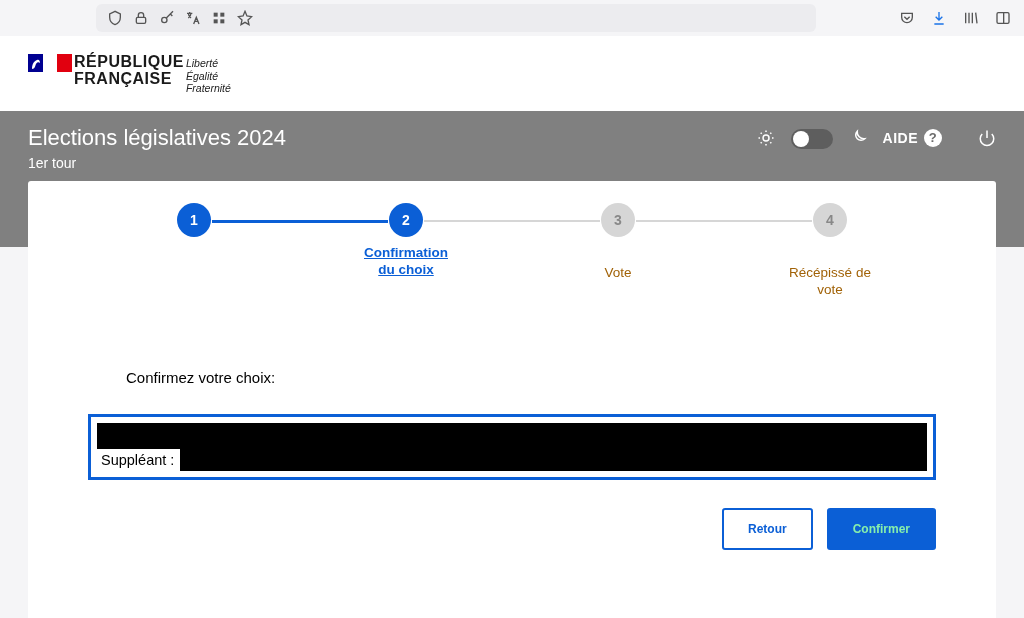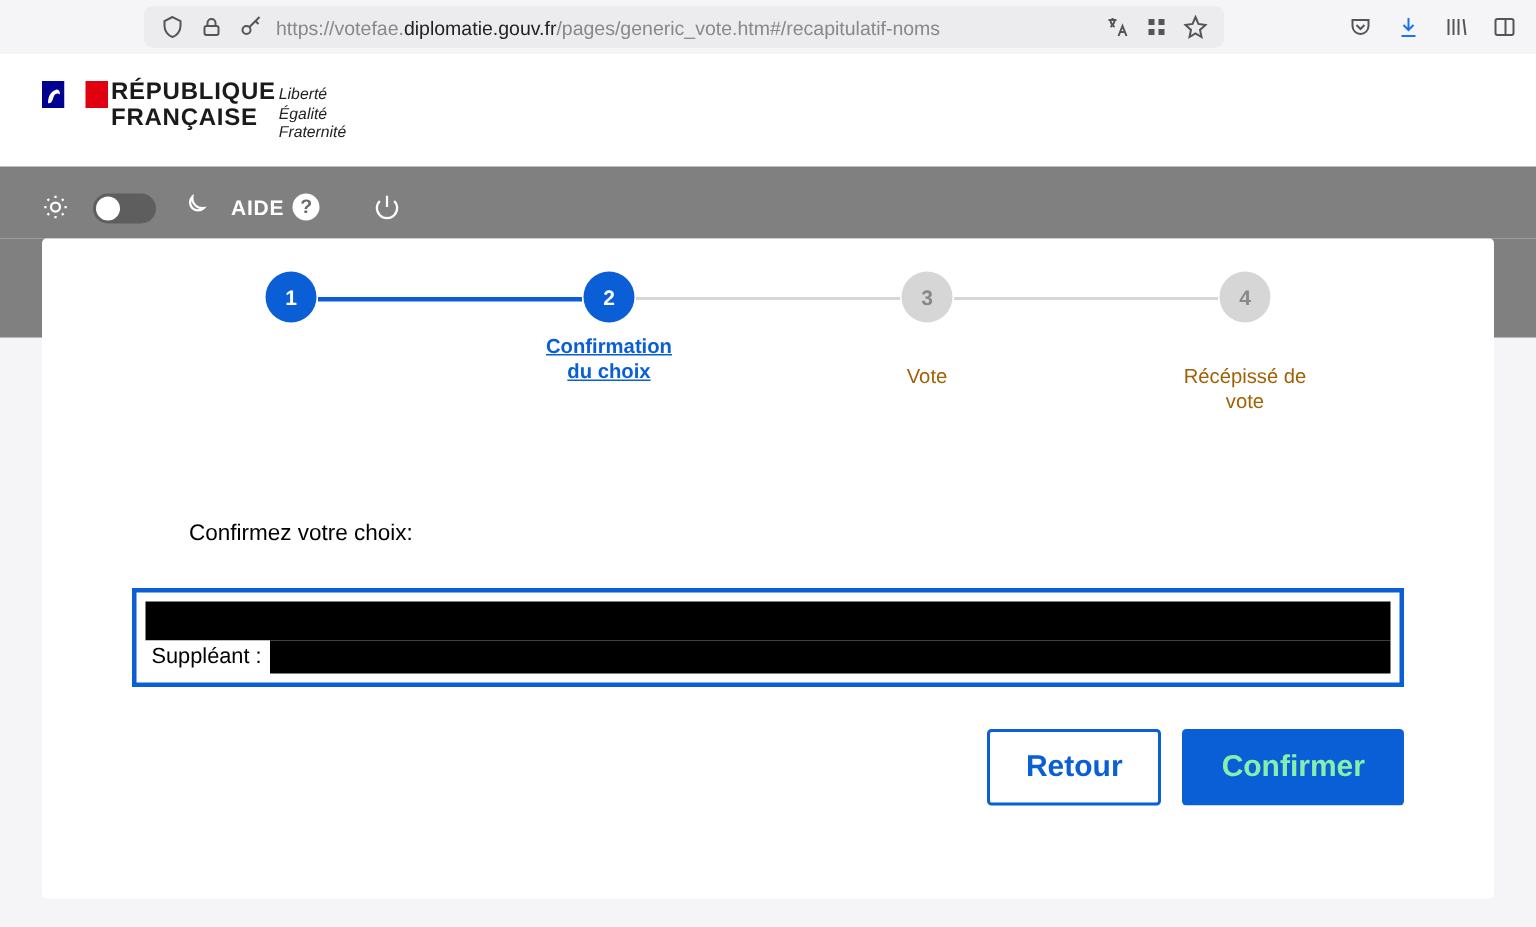--- a/index.html
+++ b/index.html
@@ -65,21 +65,21 @@
     
     .confirm-prompt { font-size: 15px; margin: 0 38px 28px; }
     .candidate-box { margin: 0 0 28px; border: 3px solid #0b5fd6; padding: 6px; }
     .candidate-main { background: #000; height: 26px; }
     .candidate-supp { display: flex; }
     .supp-label { background: #fff; color: #000; font-size: 14.5px; padding: 3px 6px 3px 4px; }
     .supp-val { flex: 1; background: #000; }
 
     
     .actions { display: flex; justify-content: flex-end; gap: 14px; }
-    .btn { font-size: 20px; font-weight: 700; padding: 12px 24px; border-radius: 3px; cursor: pointer; border: 2px solid transparent; }
+    .btn { font-size: 12px; font-weight: 700; padding: 12px 24px; border-radius: 3px; cursor: pointer; border: 2px solid transparent; }
     .btn-secondary { background: #fff; color: #0b5fd6; border-color: #0b5fd6; }
     .btn-primary { background: #0b5fd6; color: #86efac; }
   </style>
 </head>
 <body>
 
 <div class="urlbar">
   <div class="urlbar-input">
     <span class="iconbtn">
       <svg viewBox="0 0 24 24" fill="none" stroke="currentColor" stroke-width="2">
@@ -90,23 +90,20 @@
       <svg viewBox="0 0 24 24" fill="none" stroke="currentColor" stroke-width="2">
           <rect x="5" y="11" width="14" height="9" rx="2"></rect>
           <path d="M8 11V8a4 4 0 0 1 8 0v3"></path>
         </svg>
     </span>
     <span class="iconbtn">
       <svg viewBox="0 0 24 24" fill="none" stroke="currentColor" stroke-width="2">
           <circle cx="8" cy="15" r="4"></circle>
           <path d="M11 12 21 2M17 6l3 3"></path>
         </svg>
-    </span>
-    <span class="url">
-      <span>https://votefae.</span><span class="host">diplomatie.gouv.fr</span><span>/pages/generic_vote.htm#/recapitulatif-noms</span>
     </span>
     <span class="iconbtn">
       <svg viewBox="0 0 24 24" fill="none" stroke="currentColor" stroke-width="2">
           <path d="M3 5h8M7 3v2M5 5c0 4 4 7 4 7M9 5c0 4-4 7-4 7M13 21l4-10 4 10M14.5 17h5"></path>
         </svg>
     </span>
     <span class="iconbtn">
       <svg viewBox="0 0 24 24" fill="currentColor">
           <rect x="4" y="4" width="6" height="6"></rect>
           <rect x="14" y="4" width="6" height="6"></rect>
@@ -159,20 +156,24 @@
     <div class="rf-title">
       <span>RÉPUBLIQUE</span><br><span>FRANÇAISE</span>
     </div>
     <div class="rf-motto">
       <span>Liberté</span><br><span>Égalité</span><br><span>Fraternité</span>
     </div>
   </div>
 </div>
 
 <div class="titlebar">
+  <div class="titlebar-left">
+    <div class="election-title">Elections législatives 2024</div>
+    <div class="election-round">1er tour</div>
+  </div>
   <div class="titlebar-right">
     <svg class="sun" viewBox="0 0 24 24" fill="none" stroke="#fff" stroke-width="2">
         <circle cx="12" cy="12" r="4"></circle>
         <path d="M12 2v2M12 20v2M4.9 4.9l1.4 1.4M17.7 17.7l1.4 1.4M2 12h2M20 12h2M4.9 19.1l1.4-1.4M17.7 6.3l1.4-1.4"></path>
       </svg>
     <span class="toggle">
         <span class="knob"></span>
       </span>
     <svg class="moon" viewBox="0 0 24 24" fill="none" stroke="#fff" stroke-width="2">
         <path d="M21 13A9 9 0 0 1 11 3a7 7 0 1 0 10 10z"></path>

